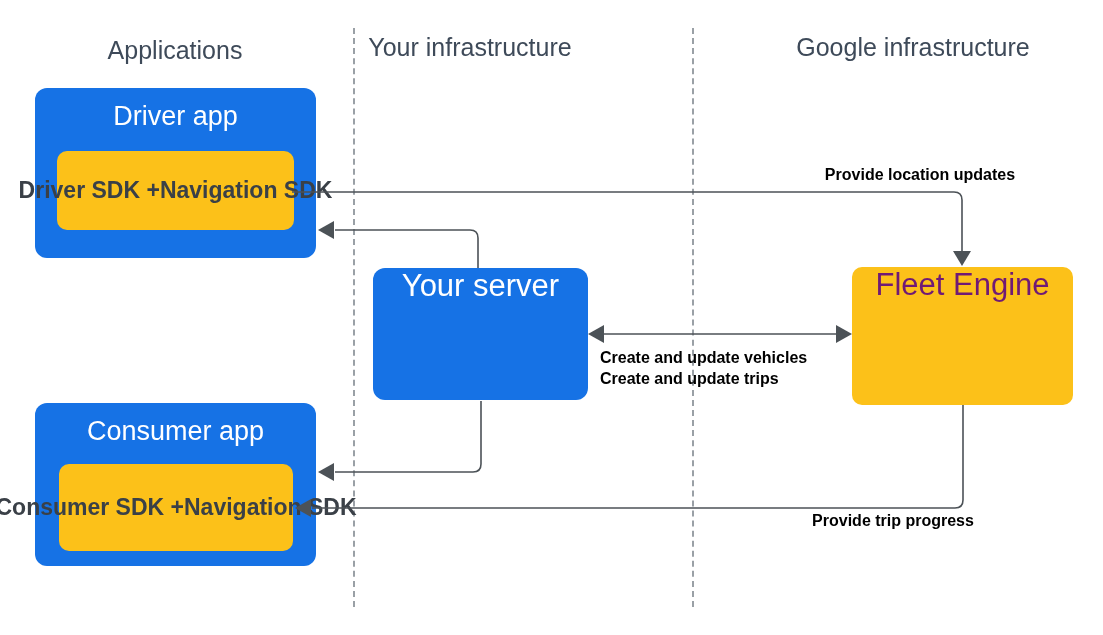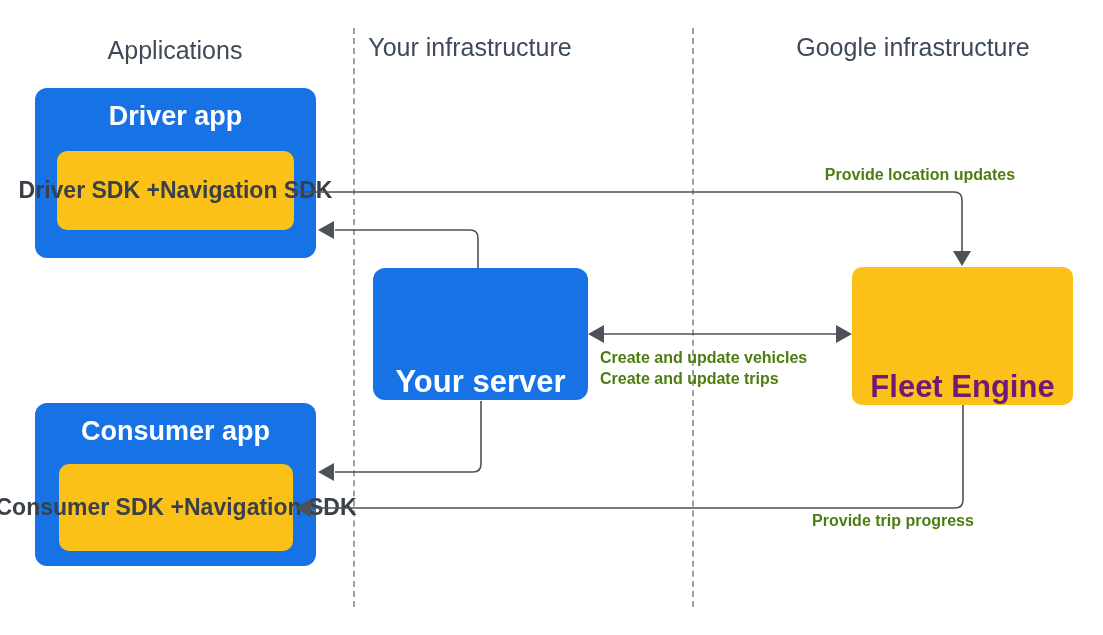--- a/index.html
+++ b/index.html
@@ -35,53 +35,53 @@
     box-sizing: border-box;
     z-index: 1;
   }
   .blue-box { background: #1672e5; }
   .yellow-box { background: #fcc119; border-radius: 10px; }
   .app-title {
     display: block;
     text-align: center;
     padding-top: 13px;
     font-size: 27px;
-    font-weight: bold;
+    font-weight: normal;
     color: #ffffff;
     white-space: nowrap;
   }
   .sdk-box {
     position: absolute;
     display: flex;
     flex-direction: row;
     align-items: center;
     justify-content: center;
     text-align: center;
     font-size: 23px;
     font-weight: bold;
     color: #3a4047;
     line-height: 33px;
     white-space: nowrap;
   }
   .big-node {
     display: flex;
-    align-items: flex-end;
+    align-items: flex-start;
     justify-content: center;
     font-size: 31px;
-    font-weight: bold;
+    font-weight: normal;
     white-space: nowrap;
   }
   .big-node.blue-box { color: #ffffff; }
   .big-node.yellow-box { color: #701a75; }
   
   .edge-label {
     position: absolute;
     font-size: 16px;
     font-weight: bold;
-    color: #4d7c0f;
+    color: #000000;
     white-space: nowrap;
     z-index: 2;
   }
   .edge-label.centered { transform: translateX(-50%); }
   .multiline-label { line-height: 21px; }
   
   svg.connectors {
     position: absolute;
     left: 0; top: 0;
     width: 1103px; height: 635px;

